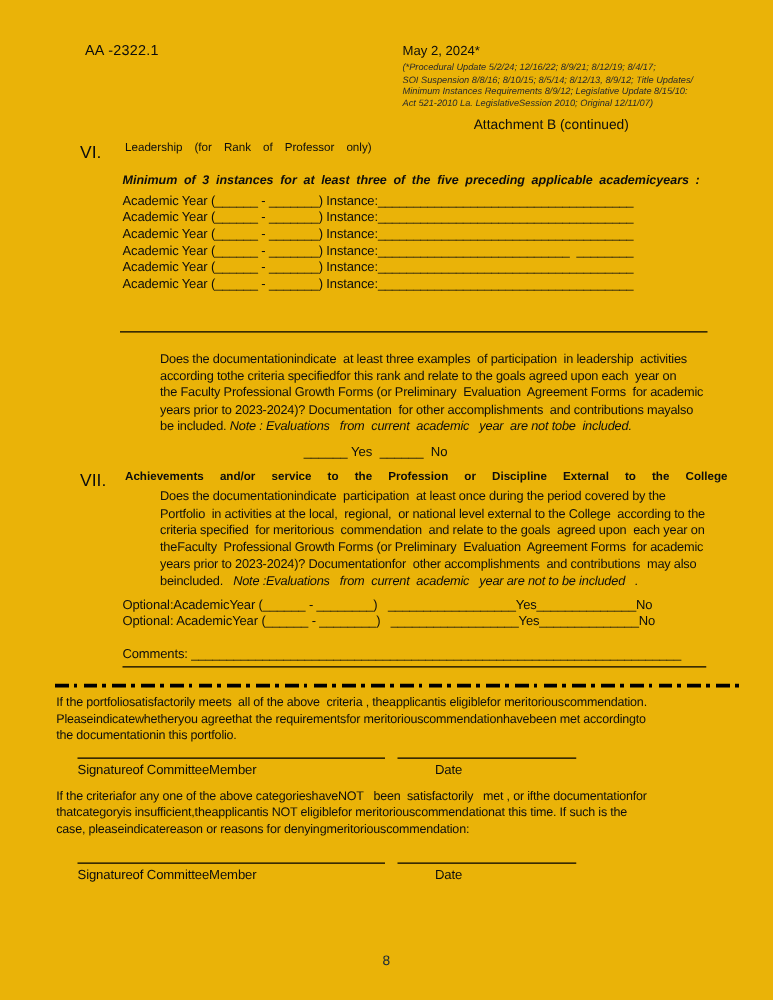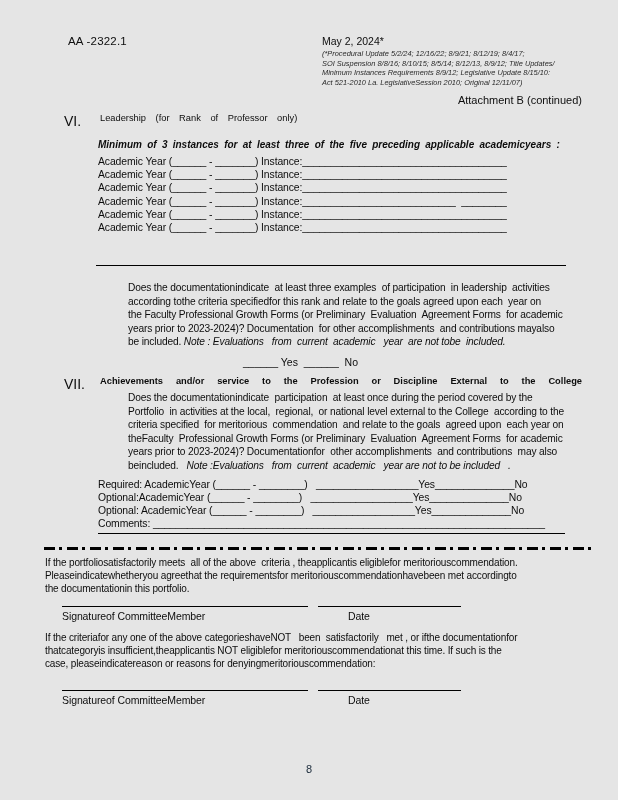--- a/index.html
+++ b/index.html
@@ -1,25 +1,25 @@
 <!DOCTYPE html>
 <html><head>
 <meta charset="utf-8">
 <style>
   html,body { margin:0; padding:0; background:#ffffff; }
   .page {
-    position:relative; width:618px; height:800px; background:#e5e5e5;
+    position:relative; width:618px; height:800px; background:#eab308;
     font-family:"Liberation Sans", sans-serif; color:#0d0d0d; overflow:hidden;
   }
   .abs { position:absolute; }
   .t { white-space:pre-wrap; }
   .doc-id { font-size:11.5px; letter-spacing:0.2px; }
   .hdr-date { font-size:10.5px; }
   .hdr-rev { font-size:7.4px; font-style:italic; line-height:9.6px; color:#2a2a2a; }
-  .attachment { font-size:11px; text-align:right; }
+  .attachment { font-size:11px; text-align:center; }
   .sec-num { font-size:14px; }
   .sec-title-vi { font-size:9.3px; word-spacing:7px; }
   .sec-title-vii { font-size:9.3px; width:482px; text-align:justify; text-align-last:justify; word-spacing:4px; }
   .min-note { font-size:10px; font-weight:bold; font-style:italic; word-spacing:2.5px; }
   .frow { font-size:10.4px; line-height:13.2px; letter-spacing:-0.1px; white-space:pre; }
   .para { font-size:10.2px; line-height:13.5px; letter-spacing:-0.15px;margin-left:30px; }
   .note-bi { font-weight:normal; font-style:italic; }
   .yesno { font-size:10.5px; white-space:pre; }
   .hline { border-bottom:1.3px solid #000; height:0; }
   .sigline { border-bottom:1.6px solid #000; height:0; }
@@ -74,21 +74,20 @@
   <div class="abs sec-title-vii" style="left:100px; top:376px;font-weight:bold;">Achievements and/or service to the Profession or Discipline External to the College</div>
 
   <div class="abs para t" style="left:98px; top:391px; width:470px;"><span class="t">Does the documentationindicate  participation  at least once during the period covered by the
 Portfolio  in activities at the local,  regional,  or national level external to the College  according to the
 criteria specified  for meritorious  commendation  and relate to the goals  agreed upon  each year on
 theFaculty  Professional Growth Forms (or Preliminary  Evaluation  Agreement Forms  for academic
 years prior to 2023-2024)? Documentationfor  other accomplishments  and contributions  may also
 beincluded.   </span><span class="t note-bi">Note :Evaluations   from  current  academic   year are not to be included   .</span></div>
 
   <div class="abs" style="left:98px; top:478px;">
-    <div class="frow">Required: AcademicYear (______ - ________)   __________________Yes______________No</div>
     <div class="frow">Optional:AcademicYear (______ - ________)   __________________Yes______________No</div>
     <div class="frow">Optional: AcademicYear (______ - ________)   __________________Yes______________No</div>
   </div>
 
   <div class="abs frow" style="left:98px; top:517px;">Comments: _____________________________________________________________________</div>
   <div class="abs hline" style="left:98px; top:533px; width:467px;"></div>
 
   <div class="abs dashdot" style="left:44px; top:547px; width:549px;"></div>
 
   <div class="abs cert t" style="left:45px; top:556px; width:556px;">If the portfoliosatisfactorily meets  all of the above  criteria , theapplicantis eligiblefor meritoriouscommendation.

